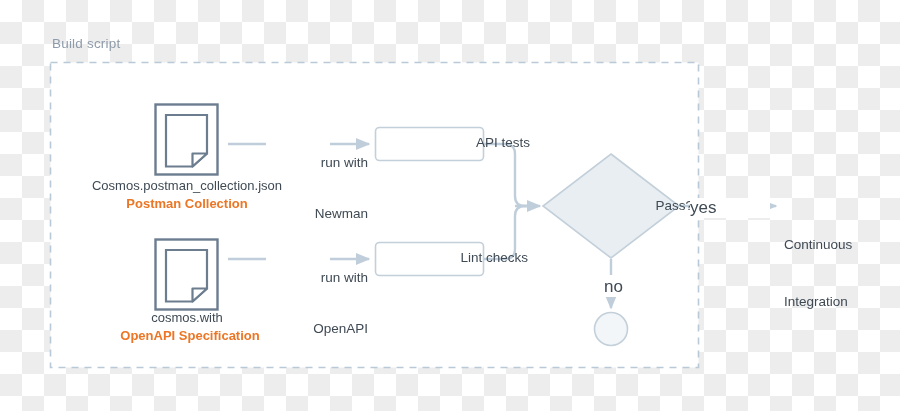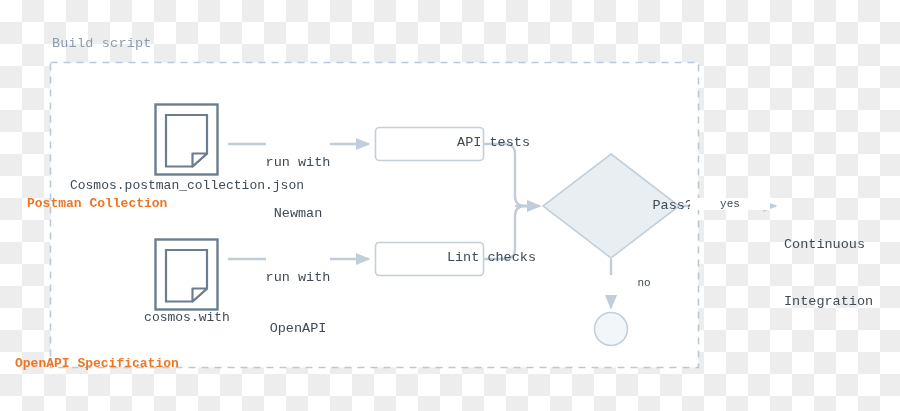--- a/index.html
+++ b/index.html
@@ -6,21 +6,21 @@
   html, body {
     margin: 0;
     padding: 0;
     background: #ffffff;
   }
   #canvas {
     position: relative;
     width: 900px;
     height: 411px;
     overflow: hidden;
-    font-family: Liberation Mono, monospace;
+    font-family: Liberation Sans, sans-serif;
     
     background-color: #ffffff;
     background-image:
       linear-gradient(45deg, #ededed 25%, transparent 25%, transparent 75%, #ededed 75%),
       linear-gradient(45deg, #ededed 25%, transparent 25%, transparent 75%, #ededed 75%);
     background-size: 44px 44px;
     background-position: 0 0, 22px 22px;
   }
 
   #svg-layer {
@@ -45,51 +45,50 @@
     position: absolute;
     width: 320px;
     text-align: center;
     font-size: 13px;
     color: #3f4a54;
     white-space: pre;
   }
   .file-kind {
     position: absolute;
     width: 320px;
-    text-align: left;
+    text-align: center;
     font-size: 13px;
     font-weight: bold;
     color: #ec7625;
     white-space: pre;
   }
 
   .conn-label {
     position: absolute;
     width: 140px;
-    text-align: center;
+    text-align: right;
     font-size: 13.5px;
     line-height: 17px;
     color: #3f4a54;
     white-space: pre;
   }
 
   .node-label {
     position: absolute;
     width: 200px;
     text-align: right;
     font-size: 13.5px;
     color: #3f4a54;
     white-space: pre;
   }
 
   .branch-label {
     position: absolute;
     width: 80px;
-    text-align: center;
-    font-size: 11px;
+    font-size: 17px;
     color: #3f4a54;
     background: #ffffff;
     white-space: pre;
   }
 
   .outcome-label {
     position: absolute;
     width: 140px;
     text-align: left;
     font-size: 13.5px;
@@ -158,35 +157,35 @@
 
     <circle cx="611" cy="329" r="16.5" fill="#f2f6f9" stroke="#c3d0da" stroke-width="1.6"></circle>
   </svg>
 
   <div class="panel-title">Build script</div>
 
   <div class="file-name" style="left:27px; top:178px;">Cosmos.postman_collection.json</div>
   <div class="file-kind" style="left:27px; top:196px;">Postman Collection</div>
 
   <div class="file-name" style="left:27px; top:310px;">cosmos.with</div>
-  <div class="file-kind" style="left:15px; top:328px;margin-top:28px;">OpenAPI Specification</div>
+  <div class="file-kind" style="left:30px; top:328px;">OpenAPI Specification</div>
 
   <div class="conn-label" style="left:228px; top:120px;">
     <div>run with</div>
     <div>Newman</div>
   </div>
 
   <div class="conn-label" style="left:228px; top:235px;">
     <div>run with</div>
     <div>OpenAPI</div>
   </div>
 
   <div class="node-label" style="left:330px; top:135px;">API tests</div>
 
-  <div class="node-label" style="left:336px; top:250px;">Lint checks</div>
+  <div class="node-label" style="left:328px; top:250px;">Lint checks</div>
 
   <div class="node-label" style="left:493px; top:198px;">Pass?</div>
 
   <div class="branch-label" style="left:690px; top:198px;">yes</div>
 
   <div class="branch-label" style="left:604px; top:277px;">no</div>
 
   <div class="outcome-label" style="left:784px; top:197px;">
     <div>Continuous</div>
     <div>Integration</div>

